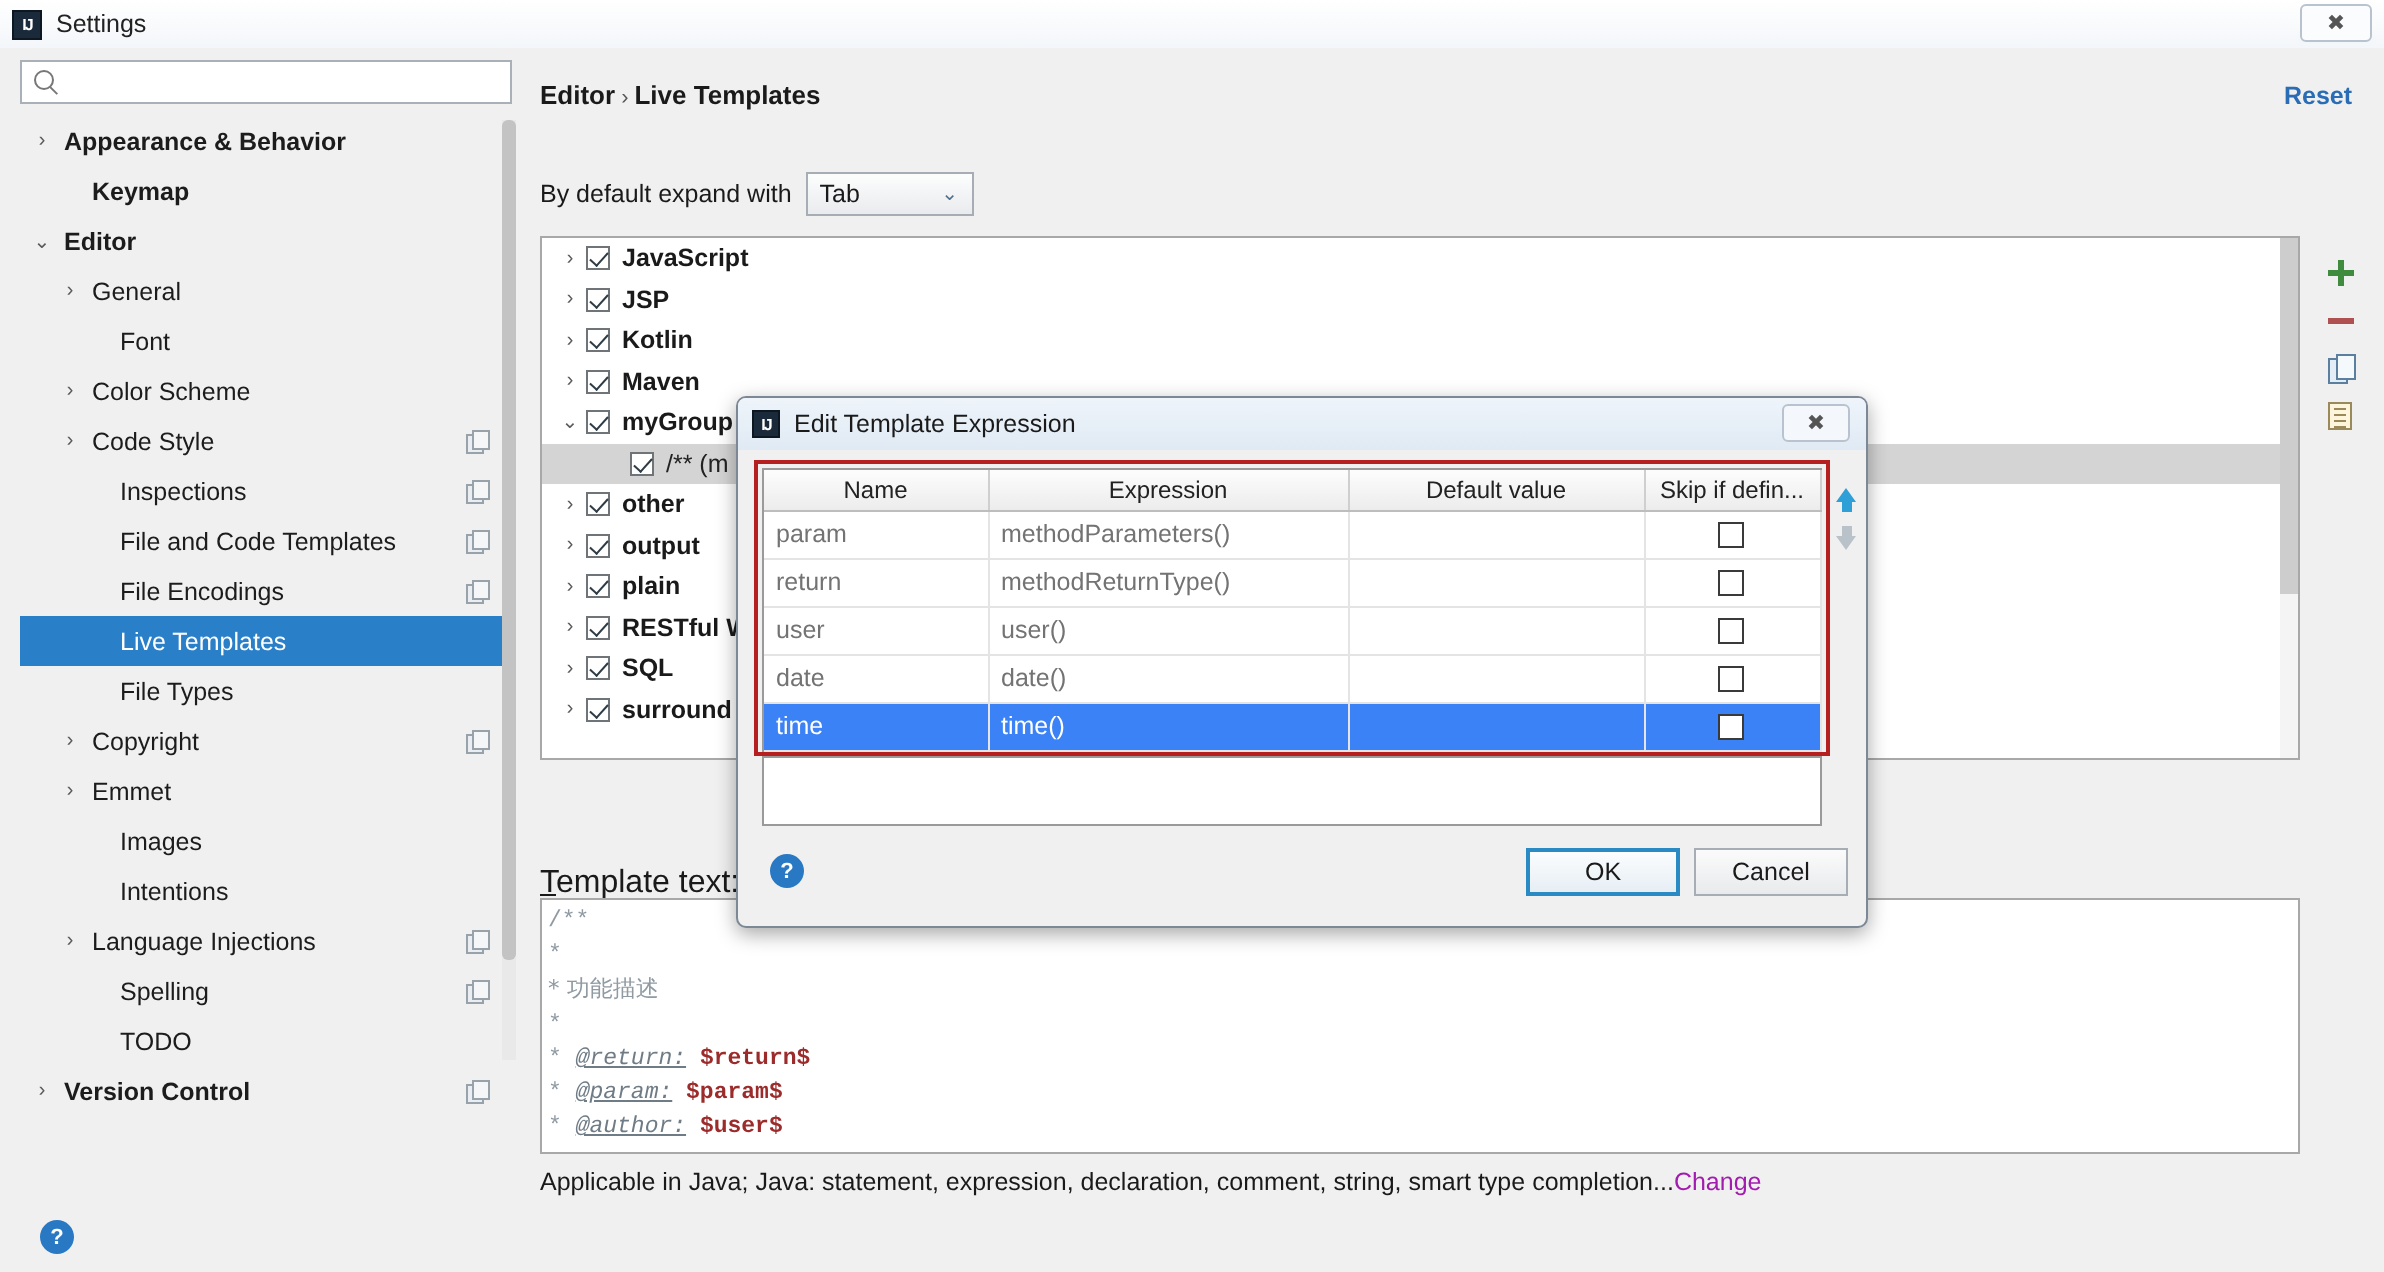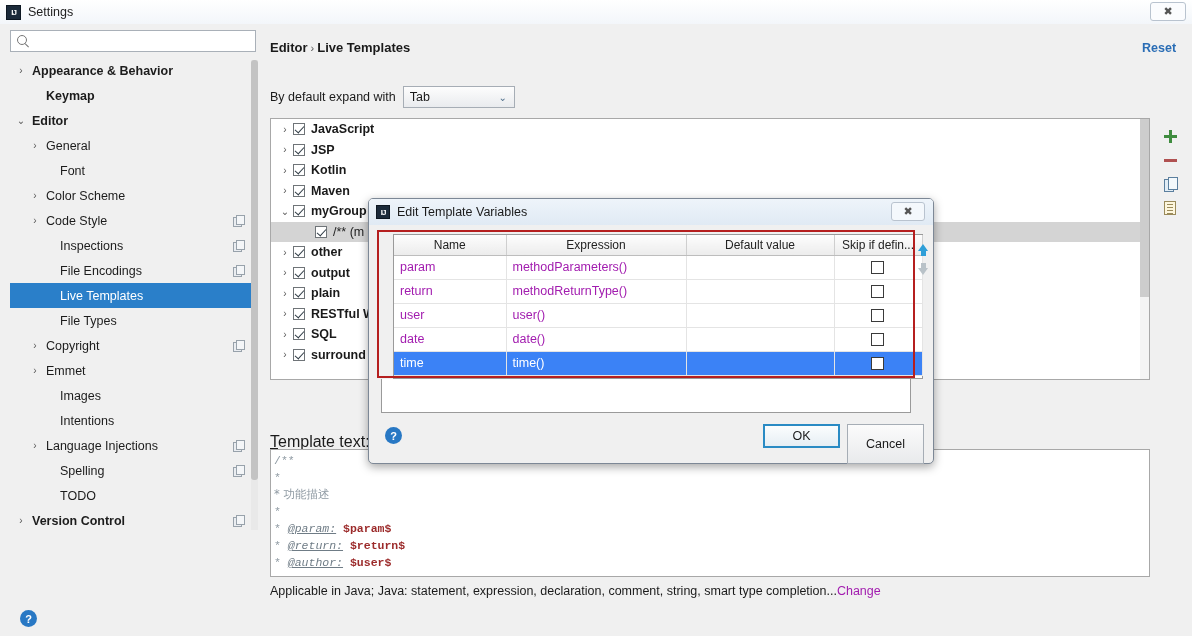--- a/index.html
+++ b/index.html
@@ -277,33 +277,33 @@
   }
   #dlg-title .dtxt { font-size: 12.5px; color: #1a1a1a; }
   #dlg-close {
     position: absolute; right: 8px; top: 3px; width: 34px; height: 19px;
     border: 1px solid #b9c3cf; border-radius: 3px; background: #f4f8fc;
     display: flex; align-items: center; justify-content: center;
     font-size: 11px; color: #555;
   }
   #dlg-tablewrap {
     position: absolute; left: 12px; top: 35px; width: 530px; height: 145px;
-    background: #fff; border: 1px solid #9a9a9a; margin-left: 12px;
+    background: #fff; border: 1px solid #9a9a9a;
   }
   #vartable { width: 100%; border-collapse: collapse; table-layout: fixed; }
   #vartable th {
     height: 20px; font-weight: normal; font-size: 12px;
     background: linear-gradient(#fdfdfd,#ececec);
     border-right: 1px solid #cfcfcf; border-bottom: 1px solid #bdbdbd;
     color: #222;
   }
   #vartable td {
     height: 24px; font-size: 12.5px; padding-left: 6px;
     border-right: 1px solid #e4e4e4; border-bottom: 1px solid #e4e4e4;
-    color: #a21caf; overflow: hidden; white-space: nowrap;
+    color: #737373; overflow: hidden; white-space: nowrap;
   }
   #vartable tr.selected td { background: #3b82f6; color: #fff; }
   #vartable td.ckcell { text-align: center; padding-left: 0; }
   #vartable .tcb {
     width: 13px; height: 13px; border: 1.3px solid #3a3a3a; background: #fff;
     display: inline-block; vertical-align: middle;
   }
   #dlg-redbox {
     position: absolute; left: 8px; top: 31px; width: 538px; height: 148px;
     border: 2px solid #b51f1f; pointer-events: none;
@@ -333,21 +333,21 @@
     width: 17px; height: 17px; border-radius: 50%;
     background: #2878c4; color: #fff; font-size: 11px; font-weight: bold;
     display: flex; align-items: center; justify-content: center;
   }
   #dlg-ok {
     position: absolute; left: 394px; top: 225px; width: 77px; height: 24px;
     border: 2px solid #2a8bc4; background: linear-gradient(#fbfdfe,#e6eef4);
     display: flex; align-items: center; justify-content: center; font-size: 12.5px;
   }
   #dlg-cancel {
-    position: absolute; left: 478px; top: 225px; width: 77px; height: 40px;
+    position: absolute; left: 478px; top: 225px; width: 77px; height: 24px;
     border: 1px solid #a6adb5; background: linear-gradient(#fbfbfb,#e8eaec);
     display: flex; align-items: center; justify-content: center; font-size: 12.5px;
   }
 </style>
 </head>
 <body>
 
 <div id="root">
 
   <div id="titlebar">
@@ -393,20 +393,25 @@
             <span class="tlabel">Code Style</span>
             <span class="copyicon"></span>
           </div>
           <div class="trow">
             <span class="arrow" style="margin-left: 28px;"></span>
             <span class="tlabel">Inspections</span>
             <span class="copyicon"></span>
           </div>
           <div class="trow">
             <span class="arrow" style="margin-left: 28px;"></span>
+            <span class="tlabel">File and Code Templates</span>
+            <span class="copyicon"></span>
+          </div>
+          <div class="trow">
+            <span class="arrow" style="margin-left: 28px;"></span>
             <span class="tlabel">File Encodings</span>
             <span class="copyicon"></span>
           </div>
           <div class="trow sel">
             <span class="arrow" style="margin-left: 28px;"></span>
             <span class="tlabel">Live Templates</span>
           </div>
           <div class="trow">
             <span class="arrow" style="margin-left: 28px;"></span>
             <span class="tlabel">File Types</span>
@@ -456,21 +461,21 @@
 
     <div id="main">
 
       <div id="breadcrumb">
         <span>Editor</span><span class="sep">›</span><span>Live Templates</span>
       </div>
       <div id="reset-link">Reset</div>
 
       <div id="expandrow">
         <span class="lbl">By default expand with</span>
-        <span class="combo" style="width:112px">
+        <span class="combo" style="width:84px">
           <span class="cval">Tab</span>
           <span class="chev">⌄</span>
         </span>
       </div>
 
       <div id="tmplbox">
         <div id="tmpl-rows">
             <div class="grow">
               <span class="garrow">›</span>
               <span class="cbx checked"></span>
@@ -552,22 +557,22 @@
       </div>
 
 
       <div id="ttext-label"><span class="ulk">T</span>emplate text:</div>
 
       <div id="editor">
           <div><span class="cmt">/**</span></div>
           <div><span class="cmt">*</span></div>
           <div><span class="cjk">* 功能描述</span></div>
           <div><span class="cmt">*</span></div>
+          <div><span class="cmt">* </span><span class="tag">@return:</span> <span class="var">$return$</span></div>
           <div><span class="cmt">* </span><span class="tag">@param:</span> <span class="var">$param$</span></div>
-          <div><span class="cmt">* </span><span class="tag">@return:</span> <span class="var">$return$</span></div>
           <div><span class="cmt">* </span><span class="tag">@author:</span> <span class="var">$user$</span></div>
         </div>
 
       <div id="applicable">
         <span>Applicable in Java; Java: statement, expression, declaration, comment, string, smart type completion...</span><span class="chg">Change</span>
       </div>
 
     </div>
 
     <div id="bottombar">
@@ -575,21 +580,21 @@
       
       
       
     </div>
 
   </div>
 
   <div id="dialog">
     <div id="dlg-title">
       <span class="ij-logo">IJ</span>
-      <span class="dtxt">Edit Template Variables</span>
+      <span class="dtxt">Edit Template Expression</span>
     </div>
     <div id="dlg-close">✖</div>
 
     <div id="dlg-tablewrap">
       <table id="vartable">
         <colgroup>
           <col style="width:112px">
             <col style="width:180px">
             <col style="width:148px">
             <col style="width:88px">

